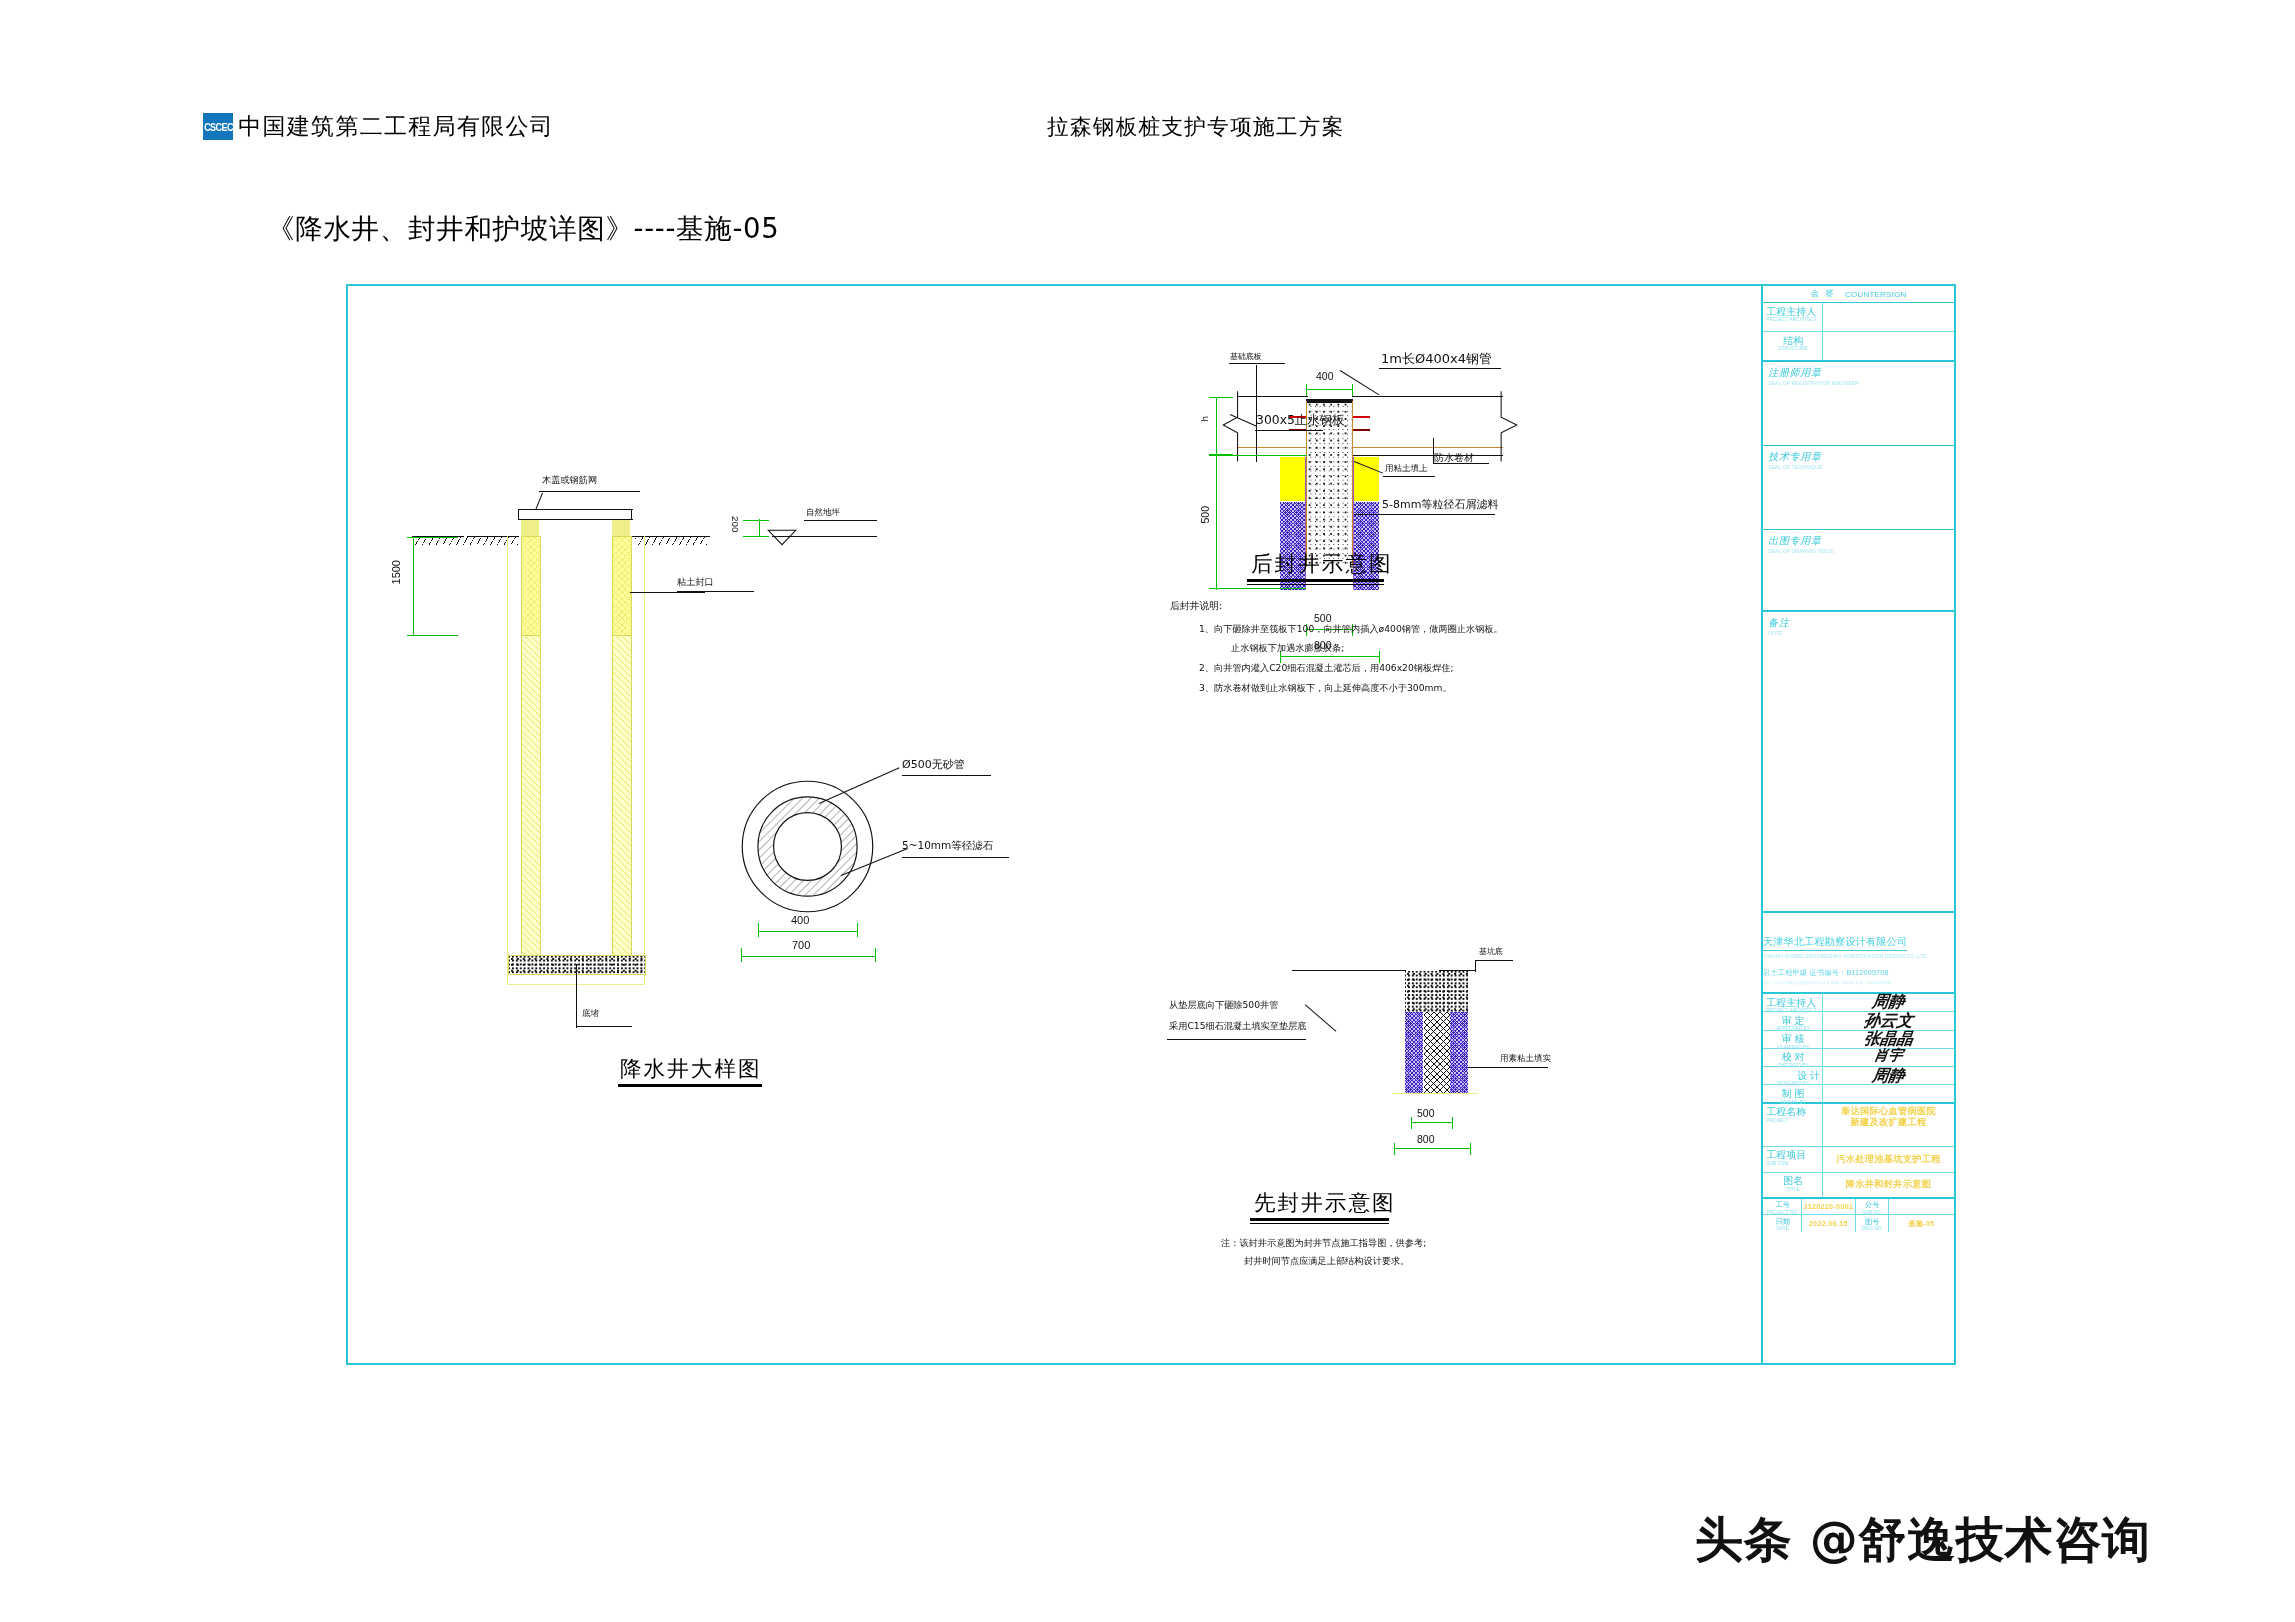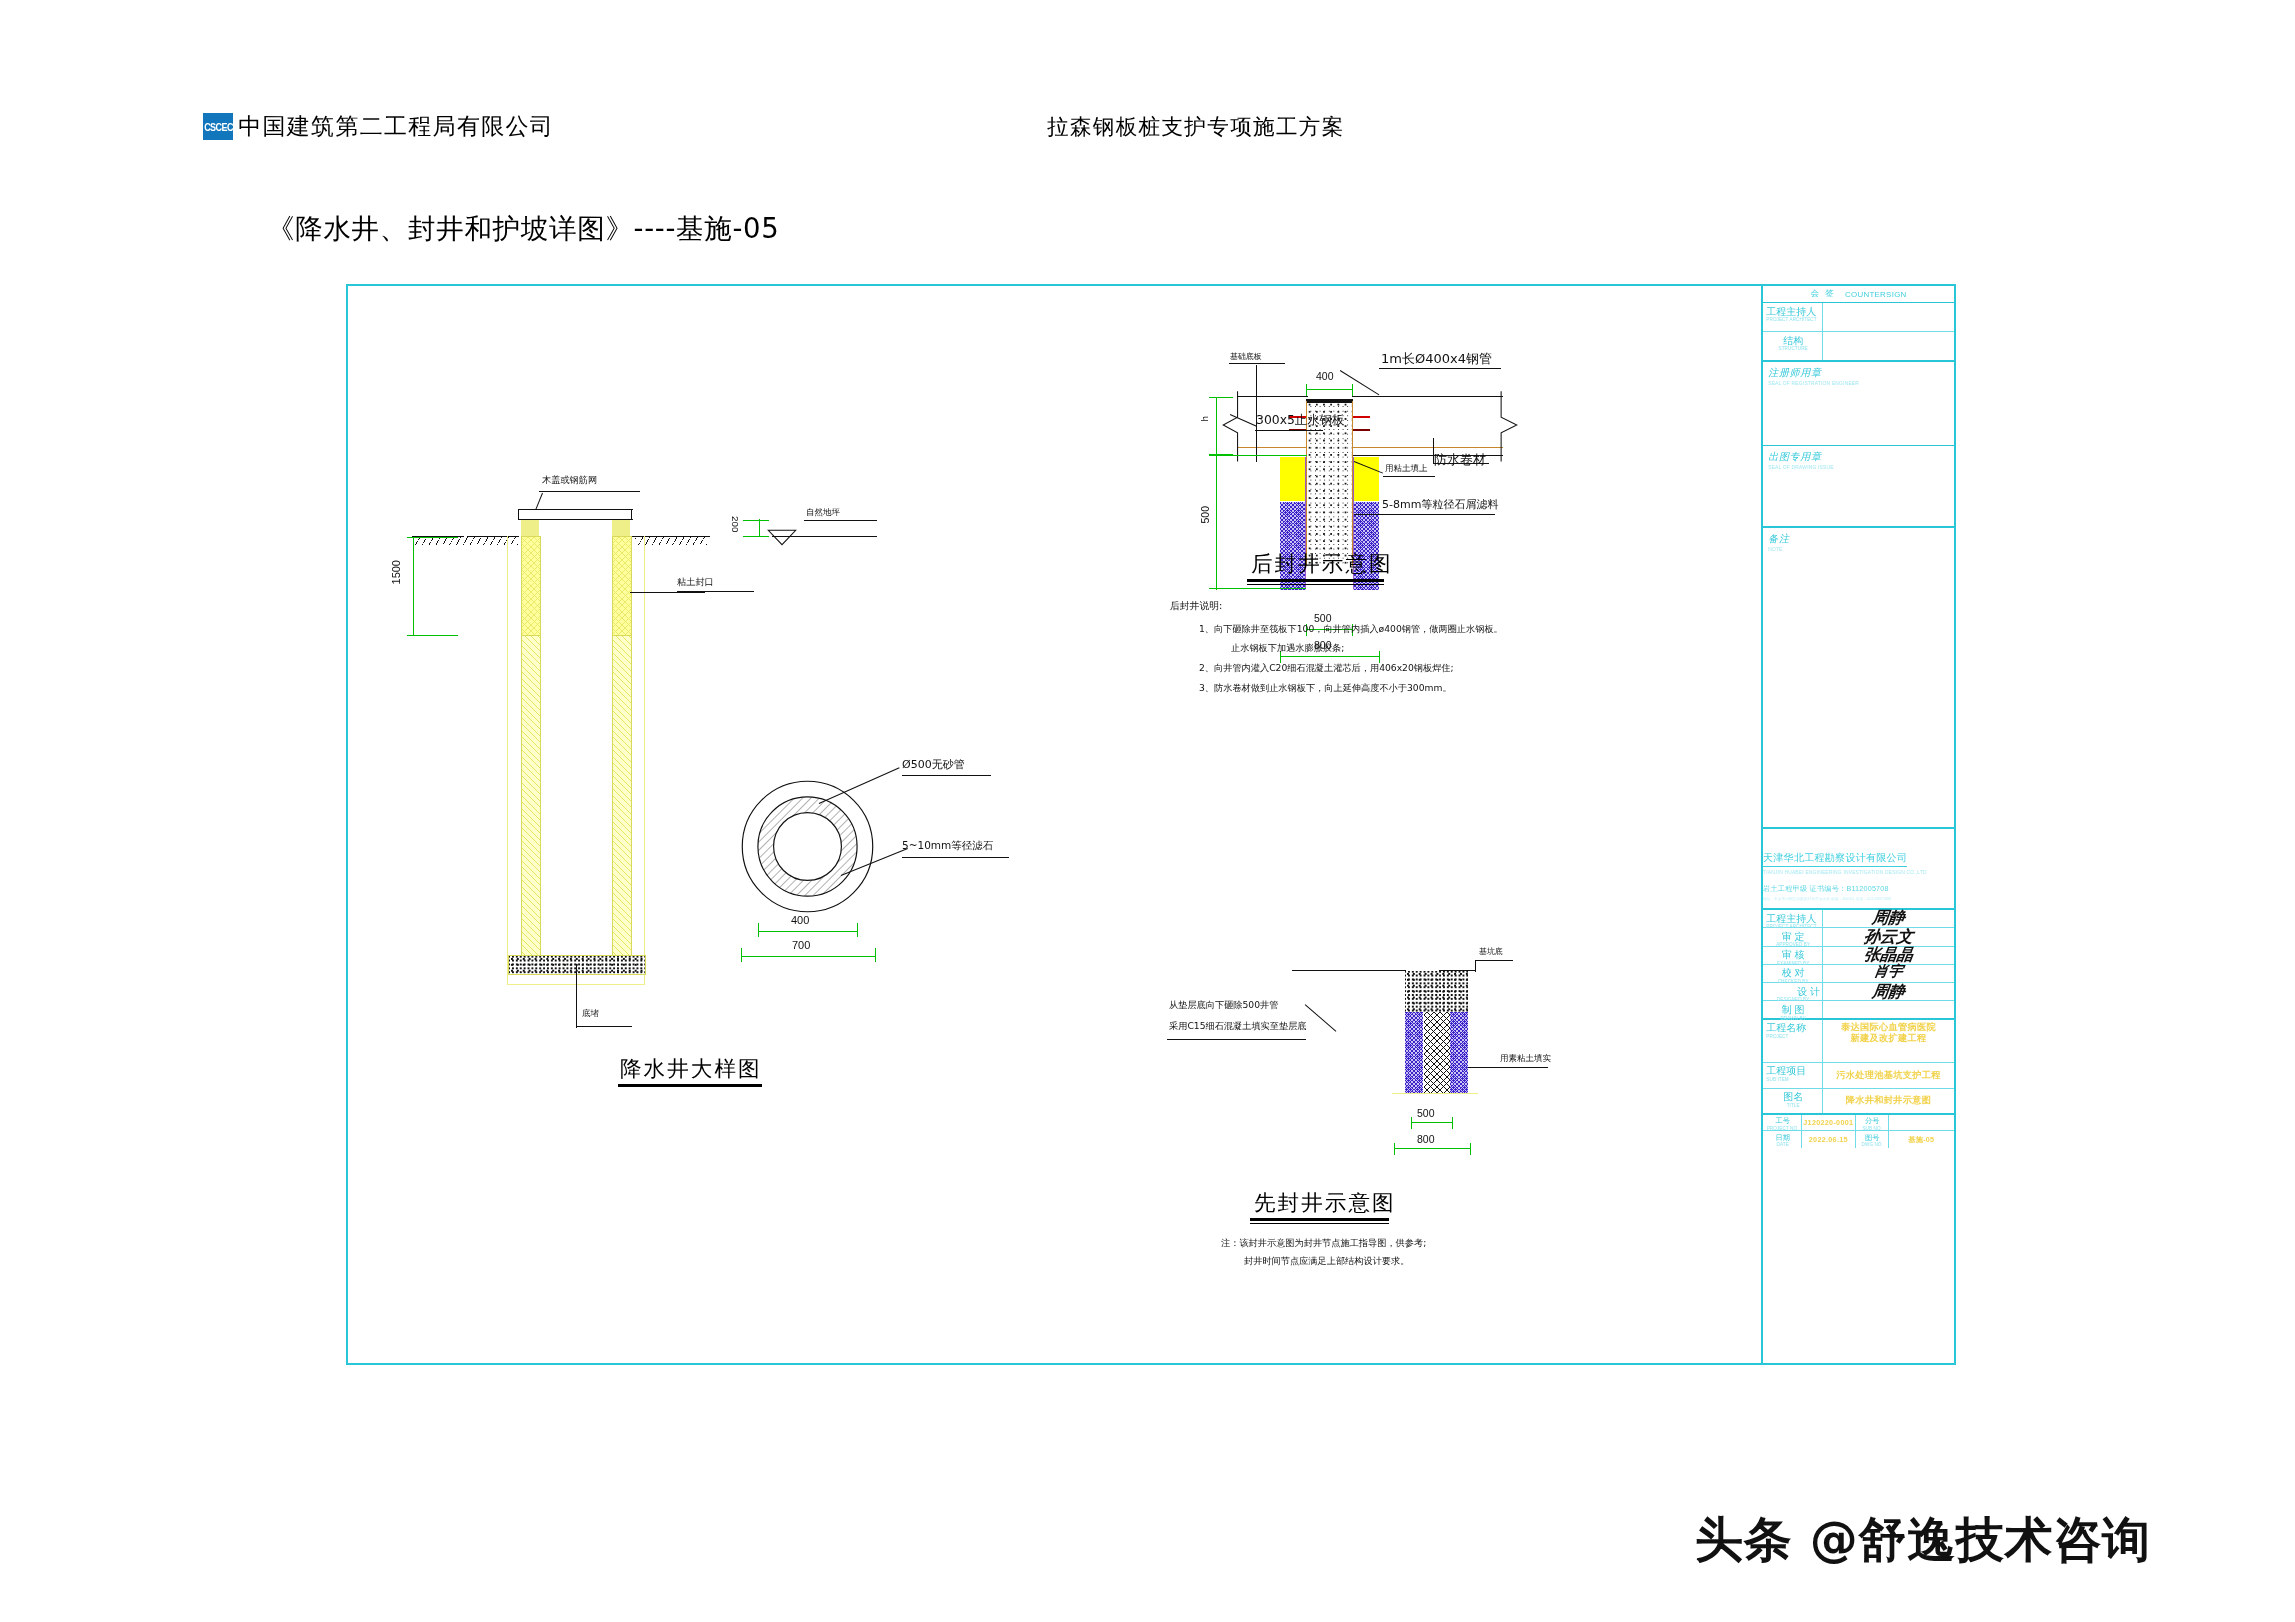--- a/index.html
+++ b/index.html
@@ -258,21 +258,21 @@
         <div class="ln" style="left:908px;top:79px;width:1.3px;height:97px;"></div>
 
         <div class="cn-lbl" style="left:908px;top:126px;font-size:12.4px;">300x5止水钢板</div>
         <div class="ln" style="left:907px;top:144px;width:68px;height:1.3px;"></div>
         <div class="ln" style="left:882px;top:128px;width:29px;height:1.3px;transform:rotate(24deg);transform-origin:left;"></div>
 
         <div class="cn-lbl" style="left:1033px;top:64px;font-size:13px;">1m长Ø400x4钢管</div>
         <div class="ln" style="left:1031px;top:82px;width:122px;height:1.3px;"></div>
         <div class="ln" style="left:992px;top:84px;width:46px;height:1.3px;transform:rotate(32deg);transform-origin:left;"></div>
 
-        <div class="cn-lbl" style="left:1086px;top:165px;font-size:13px;">防水卷材</div>
+        <div class="cn-lbl" style="left:1086px;top:165px;font-size:10px;">防水卷材</div>
         <div class="ln" style="left:1085px;top:177px;width:56px;height:1.3px;"></div>
         <div class="ln" style="left:1085px;top:152px;width:1.3px;height:26px;"></div>
 
         <div class="cn-lbl" style="left:1037px;top:177px;font-size:8.5px;">用粘土填上</div>
         <div class="ln" style="left:1035px;top:190px;width:52px;height:1.3px;"></div>
         <div class="ln" style="left:1006px;top:175px;width:31px;height:1.3px;transform:rotate(22deg);transform-origin:left;"></div>
 
         <div class="cn-lbl" style="left:1034px;top:211px;font-size:11px;">5-8mm等粒径石屑滤料</div>
         <div class="ln" style="left:1006px;top:228px;width:141px;height:1.3px;"></div>
 
@@ -375,20 +375,24 @@
             <span class="cn" style="display:block;text-align:center;">结构</span>
             <span class="en" style="display:block;text-align:center;">STRUCTURE</span>
           </div>
           <div class="tb-val"></div>
         </div>
 
         <div class="tb-cell tb-sect" style="height:84px;">
           <span class="cn">注册师用章</span>
           <span class="en">SEAL OF REGISTRATION ENGINEER</span>
         </div>
+        <div class="tb-cell tb-sect" style="height:84px;">
+          <span class="cn">技术专用章</span>
+          <span class="en">SEAL OF TECHNIQUE</span>
+        </div>
         <div class="tb-cell tb-sect" style="height:82px;border-bottom:2px solid #29c6d8;">
           <span class="cn">出图专用章</span>
           <span class="en">SEAL OF DRAWING ISSUE</span>
         </div>
         <div class="tb-cell tb-sect" style="height:301px;border-bottom:2px solid #29c6d8;">
           <span class="cn">备注</span>
           <span class="en">NOTE</span>
         </div>
 
         <div class="tb-cell company" style="height:81px;border-bottom:2px solid #29c6d8;">

